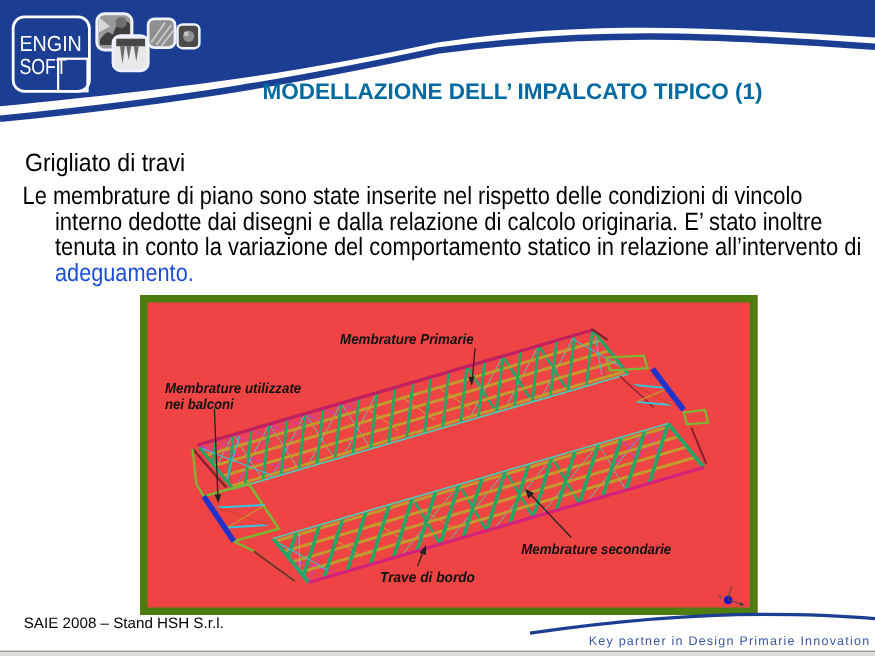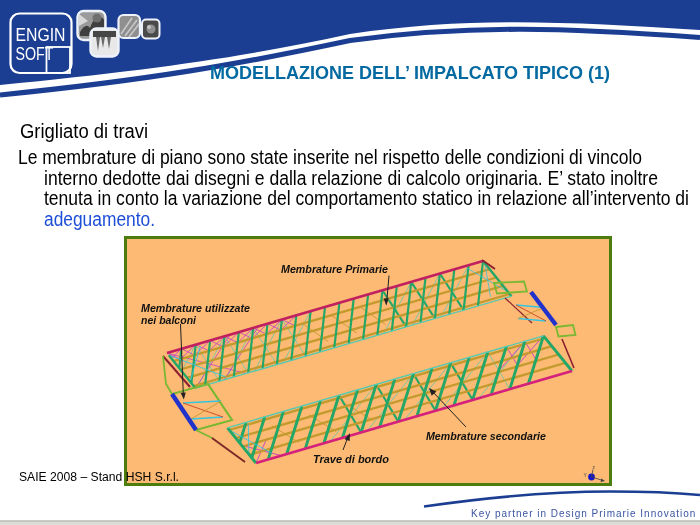--- a/index.html
+++ b/index.html
@@ -52,21 +52,21 @@
 <div class="abs" style="left:20px;top:121.3px;font-size:20px;line-height:20px;font-weight:normal;color:#000;white-space:nowrap"><span class="sx" style="transform:scaleX(0.9227)">Grigliato di travi</span></div>
 
 <div class="abs" style="left:18px;top:147.1px;font-size:20px;line-height:20px;color:#000;white-space:nowrap"><span class="sx" style="transform:scaleX(0.8743)">Le membrature di piano sono state inserite nel rispetto delle condizioni di vincolo</span></div>
 
 <div class="abs" style="left:44px;top:167.6px;font-size:20px;line-height:20px;color:#000;white-space:nowrap"><span class="sx" style="transform:scaleX(0.8775)">interno dedotte dai disegni e dalla relazione di calcolo originaria. E’ stato inoltre</span></div>
 
 <div class="abs" style="left:44px;top:188.1px;font-size:20px;line-height:20px;color:#000;white-space:nowrap"><span class="sx" style="transform:scaleX(0.8764)">tenuta in conto la variazione del comportamento statico in relazione all’intervento di</span></div>
 
 <div class="abs" style="left:44px;top:208.6px;font-size:20px;line-height:20px;color:#1d4ed8;white-space:nowrap"><span class="sx" style="transform:scaleX(0.8679)">adeguamento.</span></div>
 
-<div class="abs" style="left:124px;top:236px;width:482px;height:244px;background:#fdba74;border:3px solid #4d7c0f">
+<div class="abs" style="left:112px;top:236px;width:482px;height:244px;background:#ef4444;border:6px solid #4d7c0f">
 <svg width="482" height="244" viewBox="0 0 482 244" xmlns="http://www.w3.org/2000/svg">
 
 <g>
           <line x1="68.7" y1="105.6" x2="54.6" y2="132.1" stroke="#55c9b0" stroke-width="0.75"></line>
           <line x1="68.7" y1="105.6" x2="92.4" y2="142.2" stroke="#55c9b0" stroke-width="0.75"></line>
           <line x1="97.5" y1="97.3" x2="70.0" y2="148.7" stroke="#55c9b0" stroke-width="0.75"></line>
           <line x1="97.5" y1="97.3" x2="121.2" y2="133.9" stroke="#55c9b0" stroke-width="0.75"></line>
           <line x1="126.2" y1="88.9" x2="98.8" y2="140.4" stroke="#55c9b0" stroke-width="0.75"></line>
           <line x1="126.2" y1="88.9" x2="149.9" y2="125.5" stroke="#55c9b0" stroke-width="0.75"></line>
           <line x1="154.9" y1="80.5" x2="127.5" y2="132.0" stroke="#55c9b0" stroke-width="0.75"></line>
@@ -249,21 +249,21 @@
           <line x1="464.5" y1="238.0" x2="476.0" y2="241.5" stroke="#444" stroke-width="0.8"></line>
           <polygon points="478,242 474.3,239.6 473.6,242.9 z" fill="#444"></polygon>
           <line x1="464.5" y1="238.0" x2="466.0" y2="230.5" stroke="#444" stroke-width="0.8"></line>
           <text x="456.5" y="237.5" font-family="Liberation Sans,sans-serif" font-size="5" fill="#444">Y</text>
           <text x="465.5" y="230" font-family="Liberation Sans,sans-serif" font-size="5" fill="#444">z</text>
           <text x="477" y="247.5" font-family="Liberation Sans,sans-serif" font-size="5" fill="#444">x</text>
         </g>
 </svg>
 </div>
 
-<div class="abs" style="left:19px;top:471px;font-size:12px;line-height:12px;color:#000;white-space:nowrap"><span class="sx" style="transform:scaleX(1.012)">SAIE 2008 – Stand HSH S.r.l.</span></div>
+<div class="abs" style="left:19px;top:492px;font-size:12px;line-height:12px;color:#000;white-space:nowrap"><span class="sx" style="transform:scaleX(1.012)">SAIE 2008 – Stand HSH S.r.l.</span></div>
 
 <svg width="700" height="45" viewBox="0 0 700 45" style="position:absolute;left:0;top:480" xmlns="http://www.w3.org/2000/svg">
 
 <path d="M424,26.5 C490,17 550,11.5 610,11.5 C645,11.5 678,13 700,15" fill="none" stroke="#1c3e92" stroke-width="2.6"></path>
 
 <rect x="0" y="40.5" width="700" height="1.2" fill="#9a9a94"></rect>
 <rect x="0" y="41.7" width="700" height="3.3" fill="#dcdcd6"></rect>
 </svg>
 
 <div class="abs" style="left:471px;top:508.5px;font-size:10px;line-height:10px;color:#3a55a3;white-space:nowrap"><span class="sx" style="letter-spacing:0.98px">Key partner in Design Primarie Innovation</span></div>

